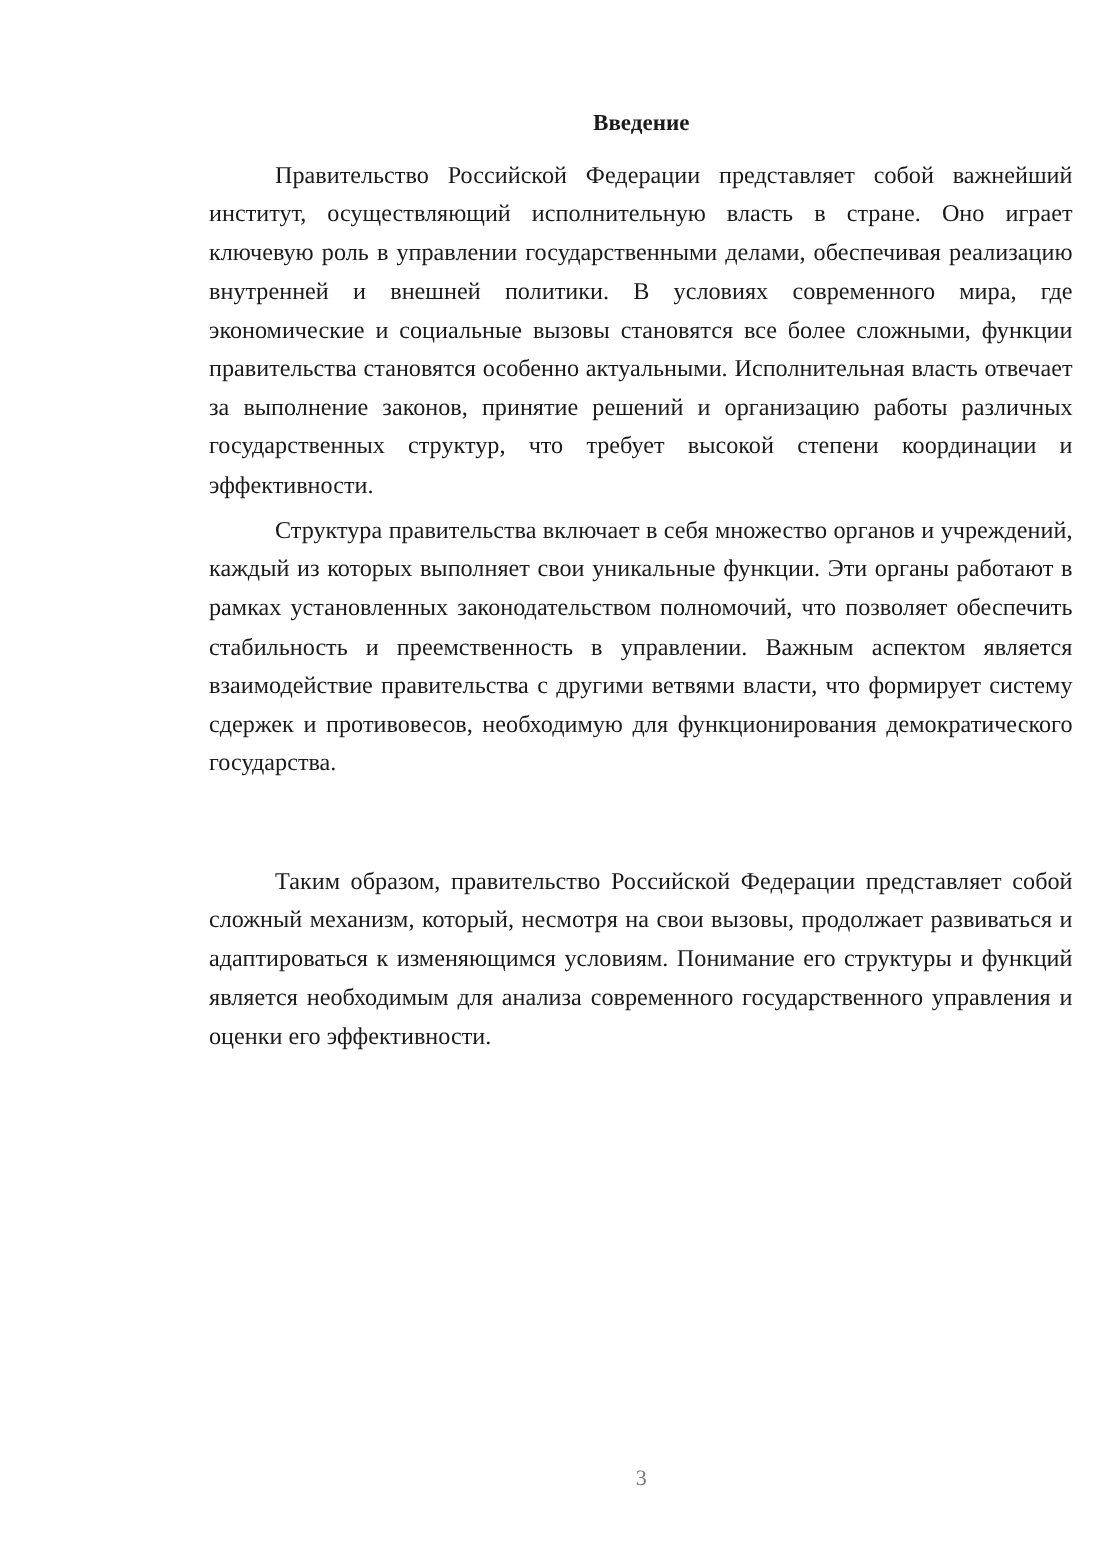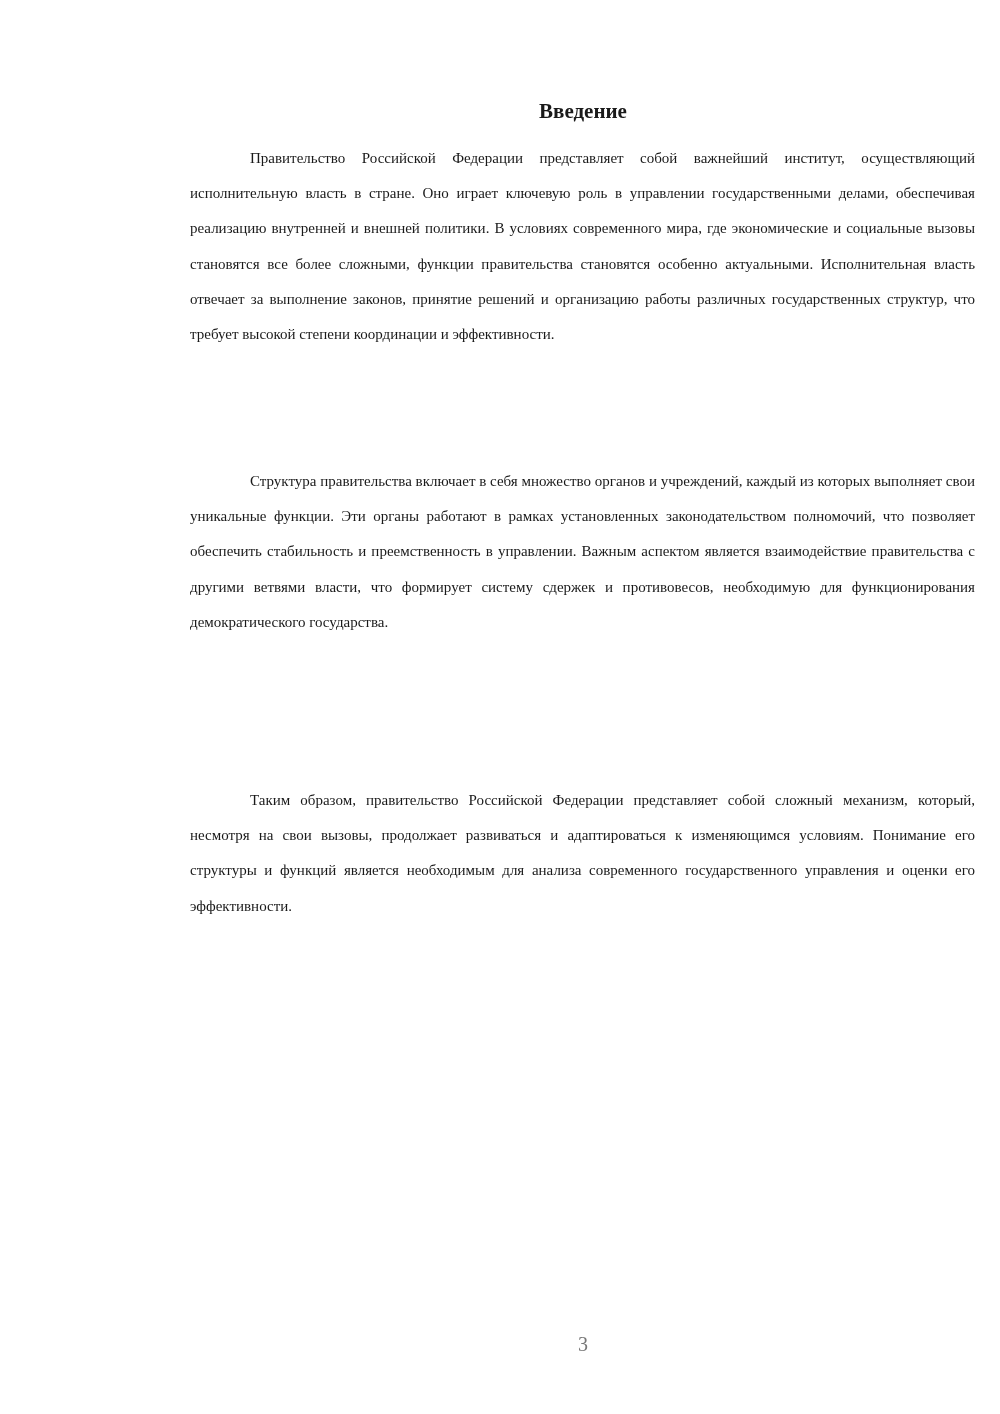--- a/index.html
+++ b/index.html
@@ -10,21 +10,21 @@
     font-family: "Liberation Serif", serif;
     color: #1a1a1a;
     margin-left: 47px;
   }
   .title {
     position: absolute; top: 96px; left: 0; width: 1072px;
     text-align: center; font-weight: bold; font-size: 21px; line-height: 30px;
   }
   .body {
     position: absolute; left: 143px; width: 785px;
-    font-size: 15px; line-height: 35.2px;
+    font-size: 22px; line-height: 35.2px;
     text-align: justify; text-align-last: left;
   }
   .para { margin: 0; text-indent: 60px; }
   .p1 { top: 141px; }
   .p2 { top: 464px; }
   .p3 { top: 783px; font-family: Liberation Serif, serif; }
   .page-number {
     position: absolute; top: 1333px; left: 0; width: 1072px;
     text-align: center; font-size: 20px; color: #777777;
   }

